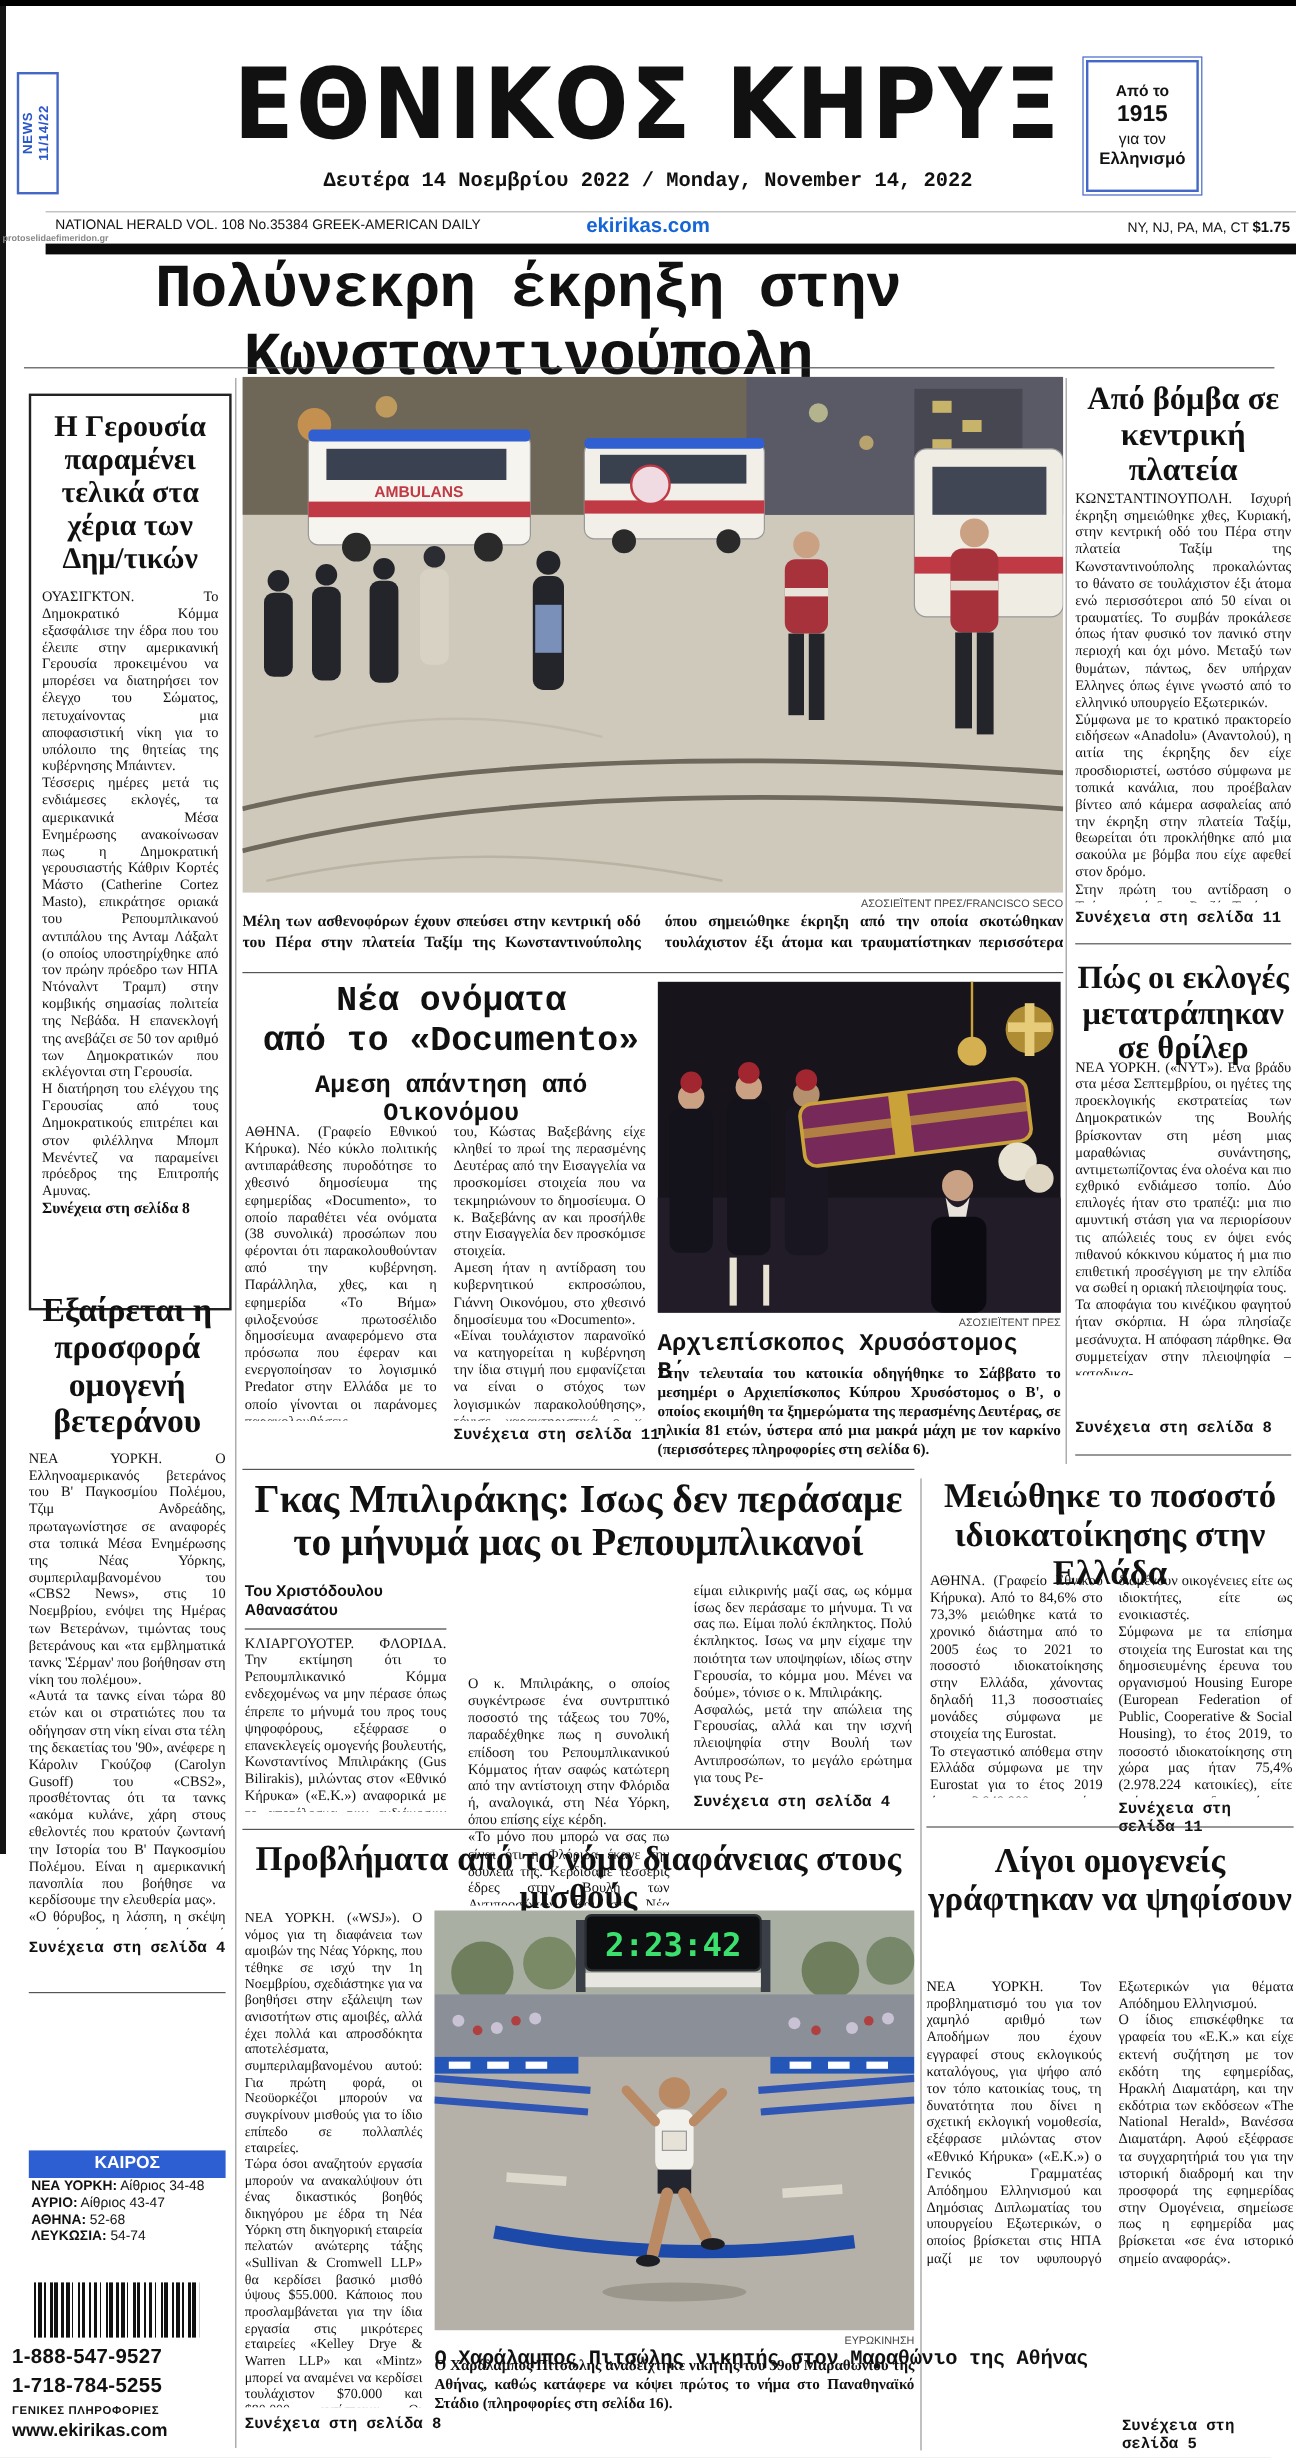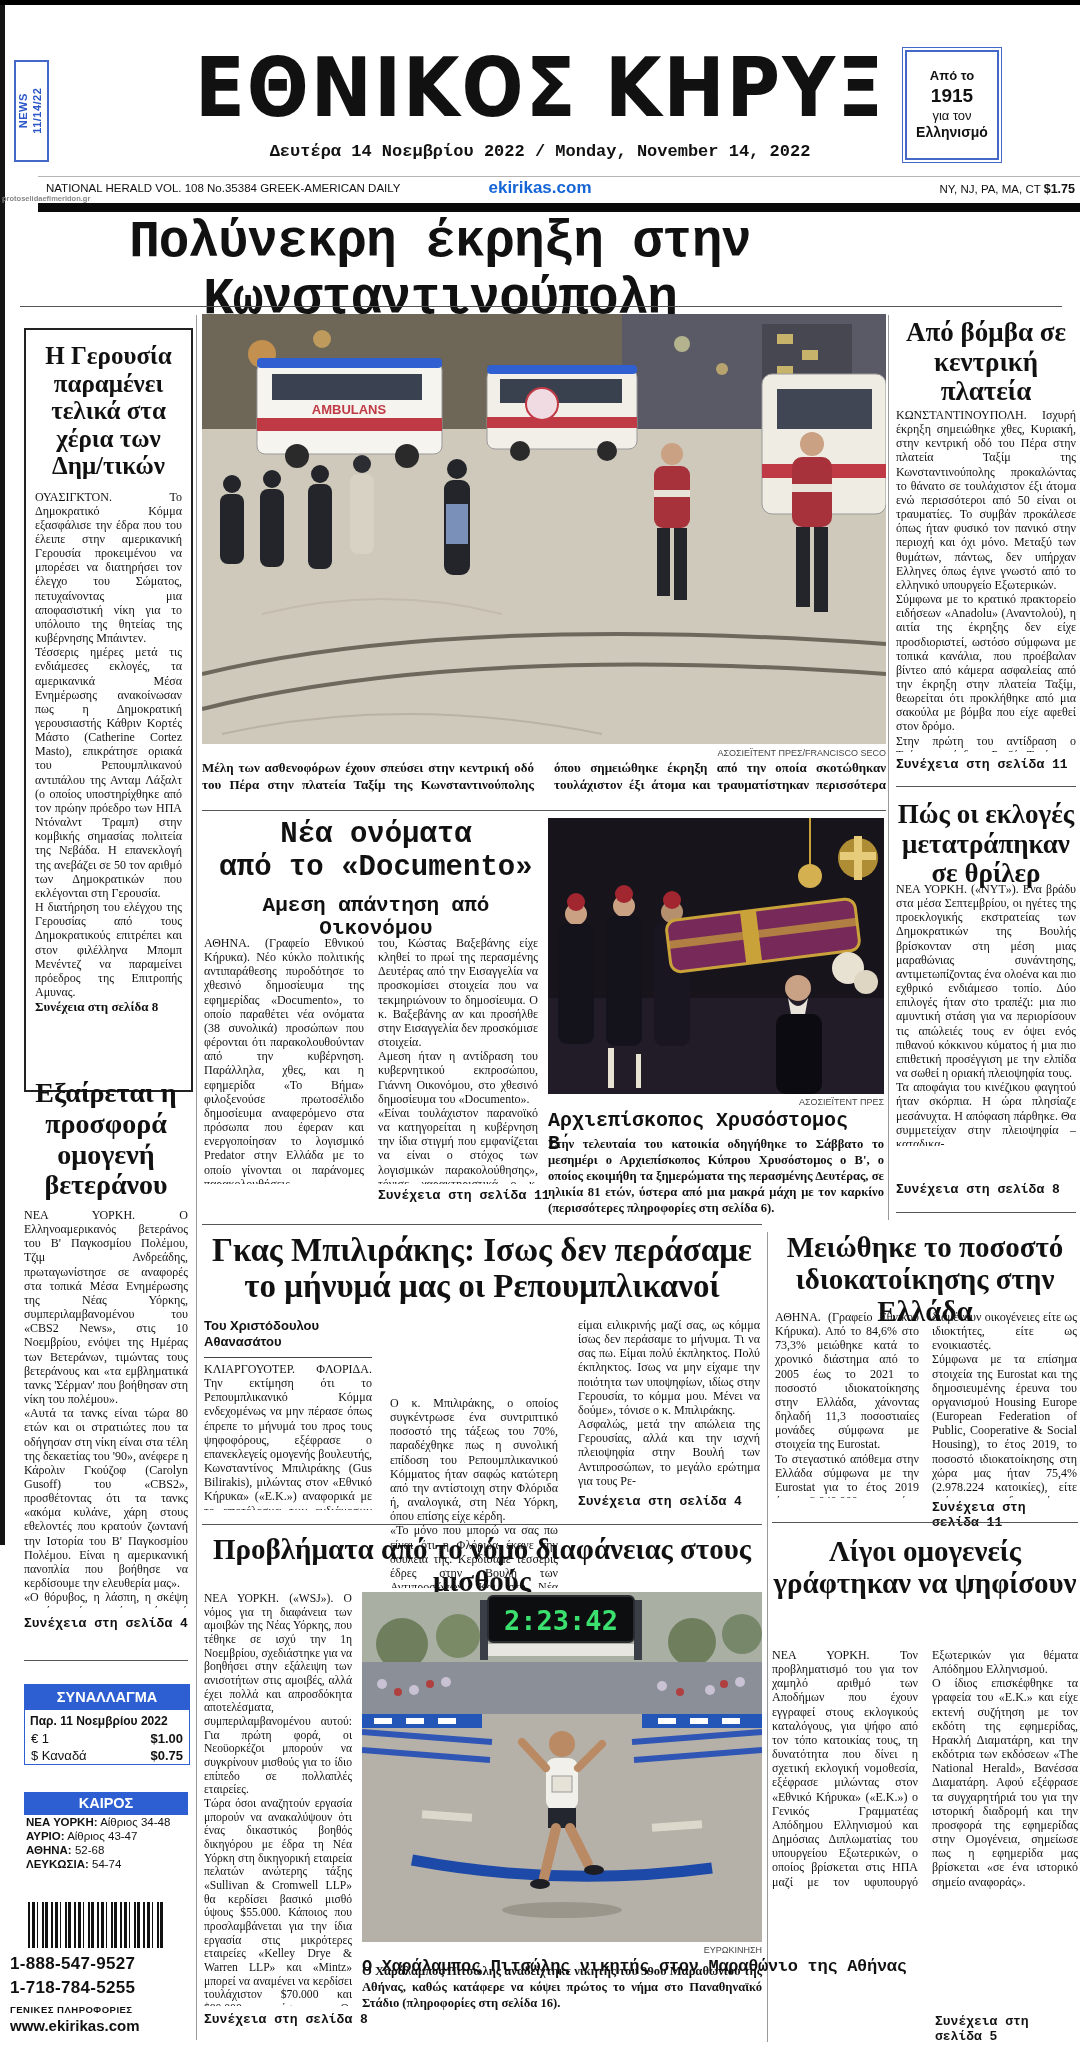--- a/index.html
+++ b/index.html
@@ -154,32 +154,20 @@
     <div class="more">Συνέχεια στη σελίδα 8</div>
   </div>
 
   <div class="abs hl" id="vethl">Εξαίρεται η προσφορά ομογενή βετεράνου</div>
   <div class="abs body" id="vetbody">ΝΕΑ ΥΟΡΚΗ. Ο Ελληνοαμερικανός βετεράνος του Β' Παγκοσμίου Πολέμου, Τζιμ Ανδρεάδης, πρωταγωνίστησε σε αναφορές στα τοπικά Μέσα Ενημέρωσης της Νέας Υόρκης, συμπεριλαμβανομένου του «CBS2 News», στις 10 Νοεμβρίου, ενόψει της Ημέρας των Βετεράνων, τιμώντας τους βετεράνους και «τα εμβληματικά τανκς 'Σέρμαν' που βοήθησαν στη νίκη του πολέμου».
 «Αυτά τα τανκς είναι τώρα 80 ετών και οι στρατιώτες που τα οδήγησαν στη νίκη είναι στα τέλη της δεκαετίας του '90», ανέφερε η Κάρολιν Γκούζοφ (Carolyn Gusoff) του «CBS2», προσθέτοντας ότι τα τανκς «ακόμα κυλάνε, χάρη στους εθελοντές που κρατούν ζωντανή την Ιστορία του Β' Παγκοσμίου Πολέμου. Είναι η αμερικανική πανοπλία που βοήθησε να κερδίσουμε την ελευθερία μας».
 «Ο θόρυβος, η λάσπη, η σκέψη να είσαι μέσα σε ένα από αυτά και να δεχθείς επίθεση με όπλα που ήταν πιο ισχυρά από την πανοπλία σου θα μπορούσε να σταματήσει», είπε ο Φρανκ</div>
   <div class="abs more ser" id="vetmore">Συνέχεια στη σελίδα 4</div>
   <div class="abs hrule" id="siderule"></div>
 
-  <div class="abs" id="exbox">
-    <div class="bluehdr">ΣΥΝΑΛΛΑΓΜΑ</div>
-    <div class="exdate">Παρ. 11 Νοεμβρίου 2022</div>
-    <div class="exrow">
-      <span>€ 1</span>
-      <span class="v">$1.00</span>
-    </div>
-    <div class="exrow">
-      <span>$ Καναδά</span>
-      <span class="v">$0.75</span>
-    </div>
-  </div>
 
   <div class="abs" id="wxbox">
     <div class="bluehdr">ΚΑΙΡΟΣ</div>
     <div class="wxrow"><span class="l">ΝΕΑ ΥΟΡΚΗ:</span> <span>Αίθριος 34-48</span></div>
     <div class="wxrow"><span class="l">ΑΥΡΙΟ:</span> <span>Αίθριος 43-47</span></div>
     <div class="wxrow"><span class="l">ΑΘΗΝΑ:</span> <span>52-68</span></div>
     <div class="wxrow"><span class="l">ΛΕΥΚΩΣΙΑ:</span> <span>54-74</span></div>
   </div>
 
   <div class="abs" id="barcode"></div>

